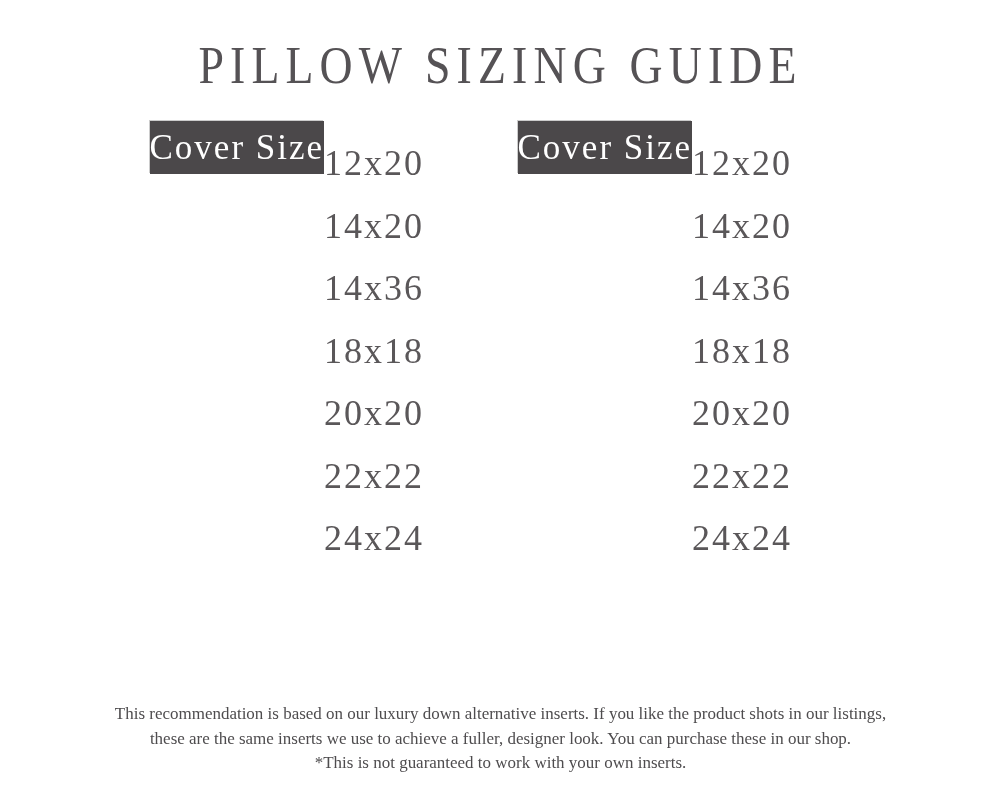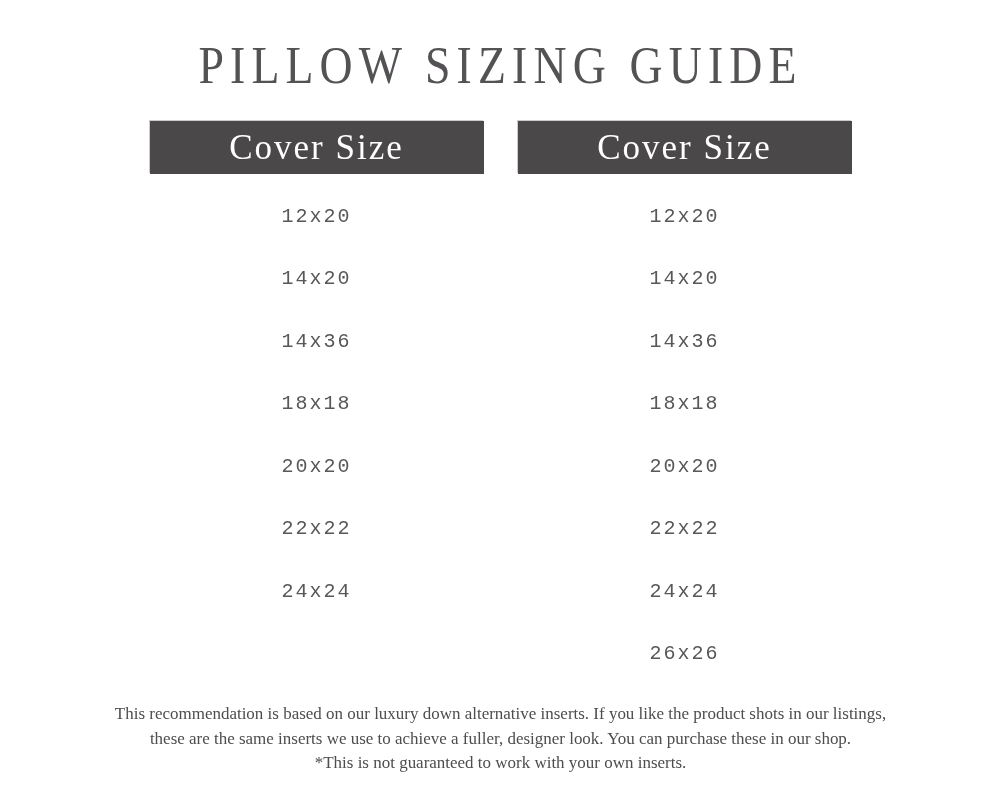--- a/index.html
+++ b/index.html
@@ -41,21 +41,20 @@
     position: absolute;
     top: 121px;
     left: 50%;
     transform: translateX(-50%);
     display: flex;
     gap: 34px;
   }
   .col {
     width: 334px;
     display: flex;
-    flex-direction: column;
   }
   .col-header {
     height: 53px;
     background: var(--header-bg);
     color: var(--header-text);
     display: flex;
     align-items: center;
     justify-content: center;
     font-size: 35px;
     letter-spacing: 2px;
@@ -64,24 +63,23 @@
   .rows {
     margin-top: 11px;
     display: flex;
     flex-direction: column;
   }
   .size-cell {
     height: 62.5px;
     display: flex;
     align-items: center;
     justify-content: center;
-    font-size: 20px;
+    font-size: 36px;
     letter-spacing: 2px;
     color: var(--size-text);
-    font-family: Liberation Mono, monospace;
   }
   .footnote {
     position: absolute;
     top: 701px;
     left: 0;
     width: 100%;
     text-align: center;
     color: var(--footnote-text);
     font-size: 17.5px;
     line-height: 24.5px;
@@ -113,21 +111,20 @@
     <div class="col">
       <div class="col-header">Cover Size</div>
       <div class="rows">
         <div class="size-cell">12x20</div>
         <div class="size-cell">14x20</div>
         <div class="size-cell">14x36</div>
         <div class="size-cell">18x18</div>
         <div class="size-cell">20x20</div>
         <div class="size-cell">22x22</div>
         <div class="size-cell">24x24</div>
-        <div class="size-cell">26x26</div>
       </div>
     </div>
 
   </div>
 
   <div class="footnote">
     <p>This recommendation is based on our luxury down alternative inserts. If you like the product shots in our listings,</p>
     <p>these are the same inserts we use to achieve a fuller, designer look. You can purchase these in our shop.</p>
     <p>*This is not guaranteed to work with your own inserts.</p>
   </div>

